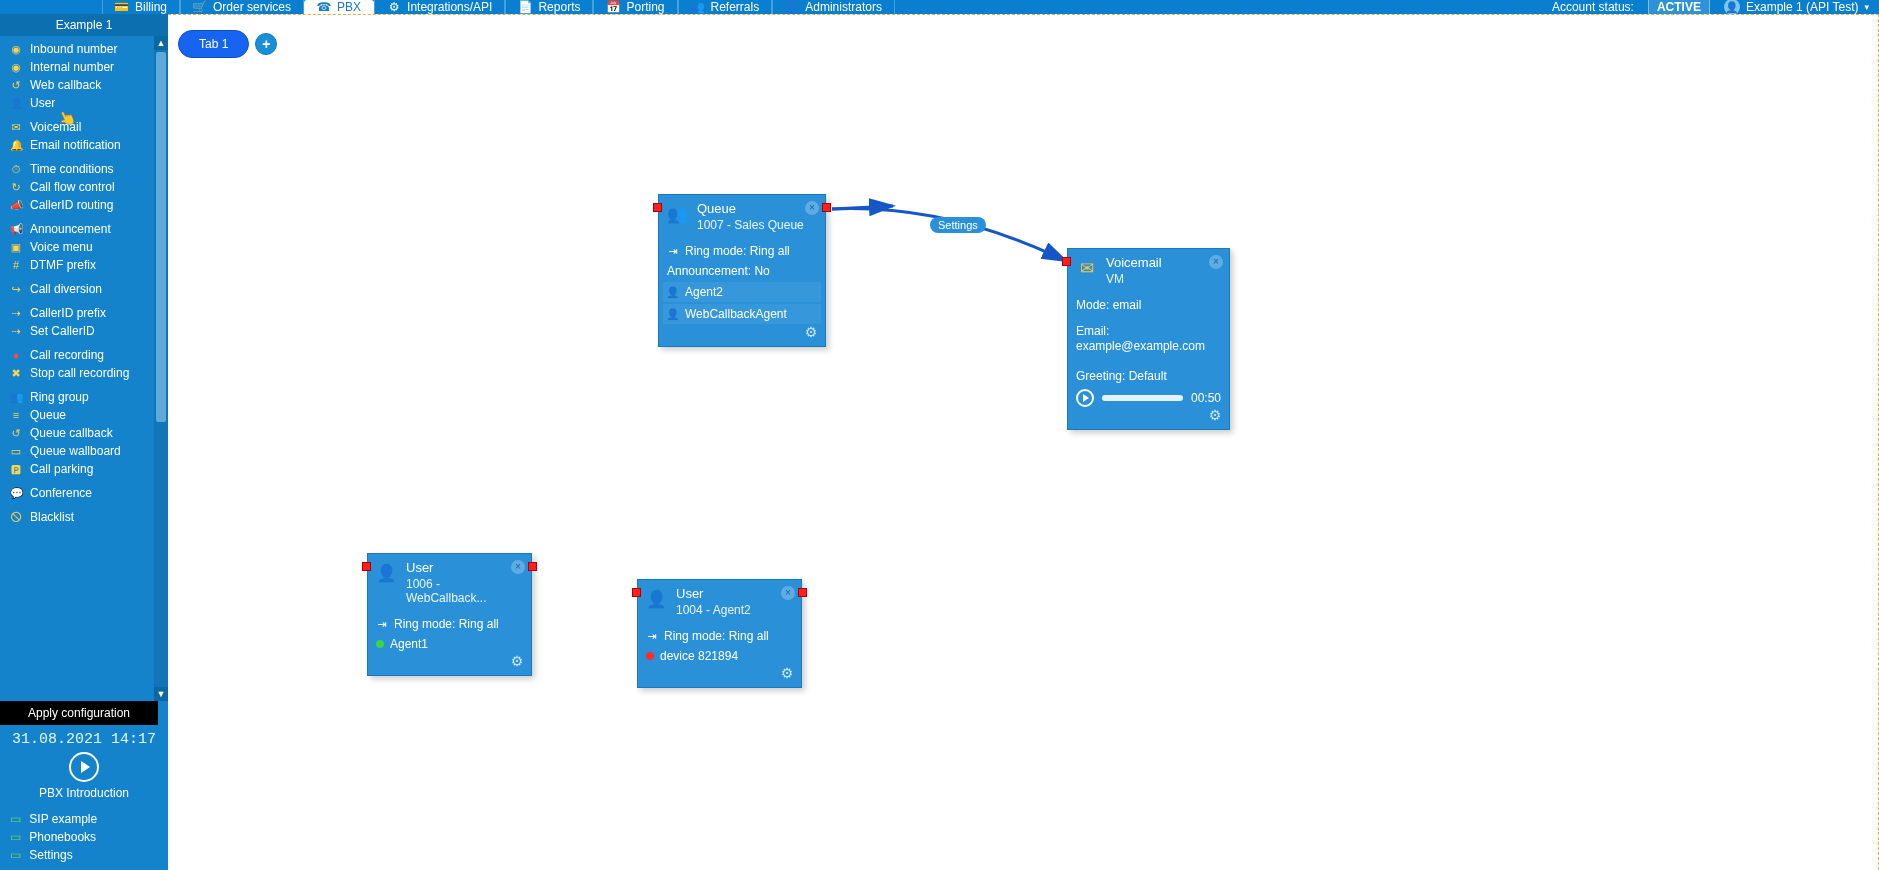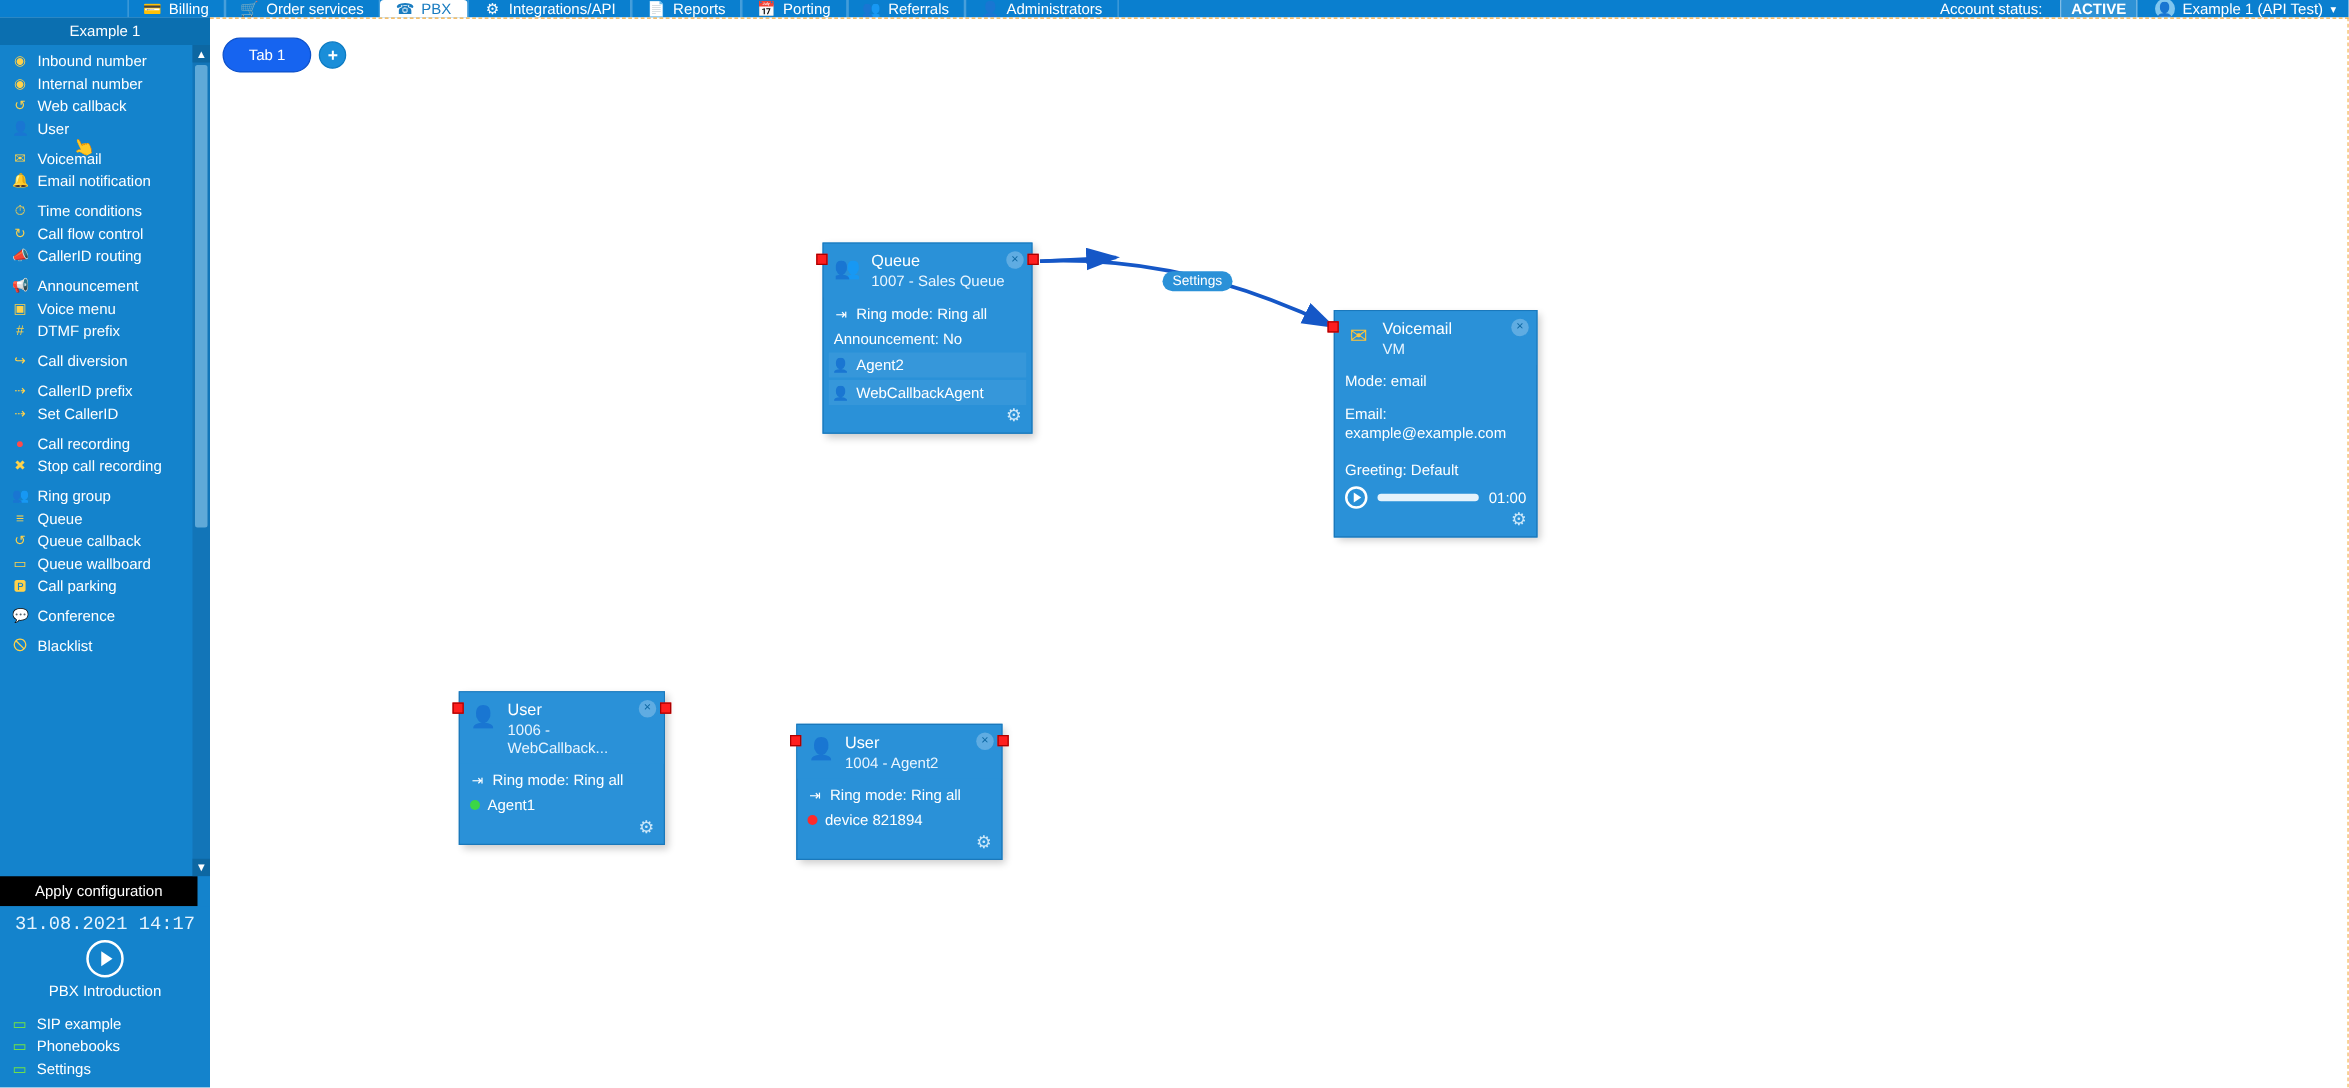--- a/index.html
+++ b/index.html
@@ -443,21 +443,21 @@
         </div>
         <div style="height:8px"></div>
         <div class="node-row">
             <span>Greeting: Default</span>
           </div>
         <div class="vm-progress">
           <span class="vm-play">
               <span class="tri"></span>
             </span>
           <span class="vm-bar"></span>
-          <span>01:00</span>
+          <span>00:50</span>
         </div>
         <div style="height:14px"></div>
       </div>
       <span class="node-gear">⚙</span>
     </div>
 
     <div class="node" id="node-user1" style="left: 199px; top: 539px; width: 165px;">
       <span class="port left" style="top:8px"></span>
       <span class="port right" style="top:8px"></span>
       <span class="node-close">×</span>

